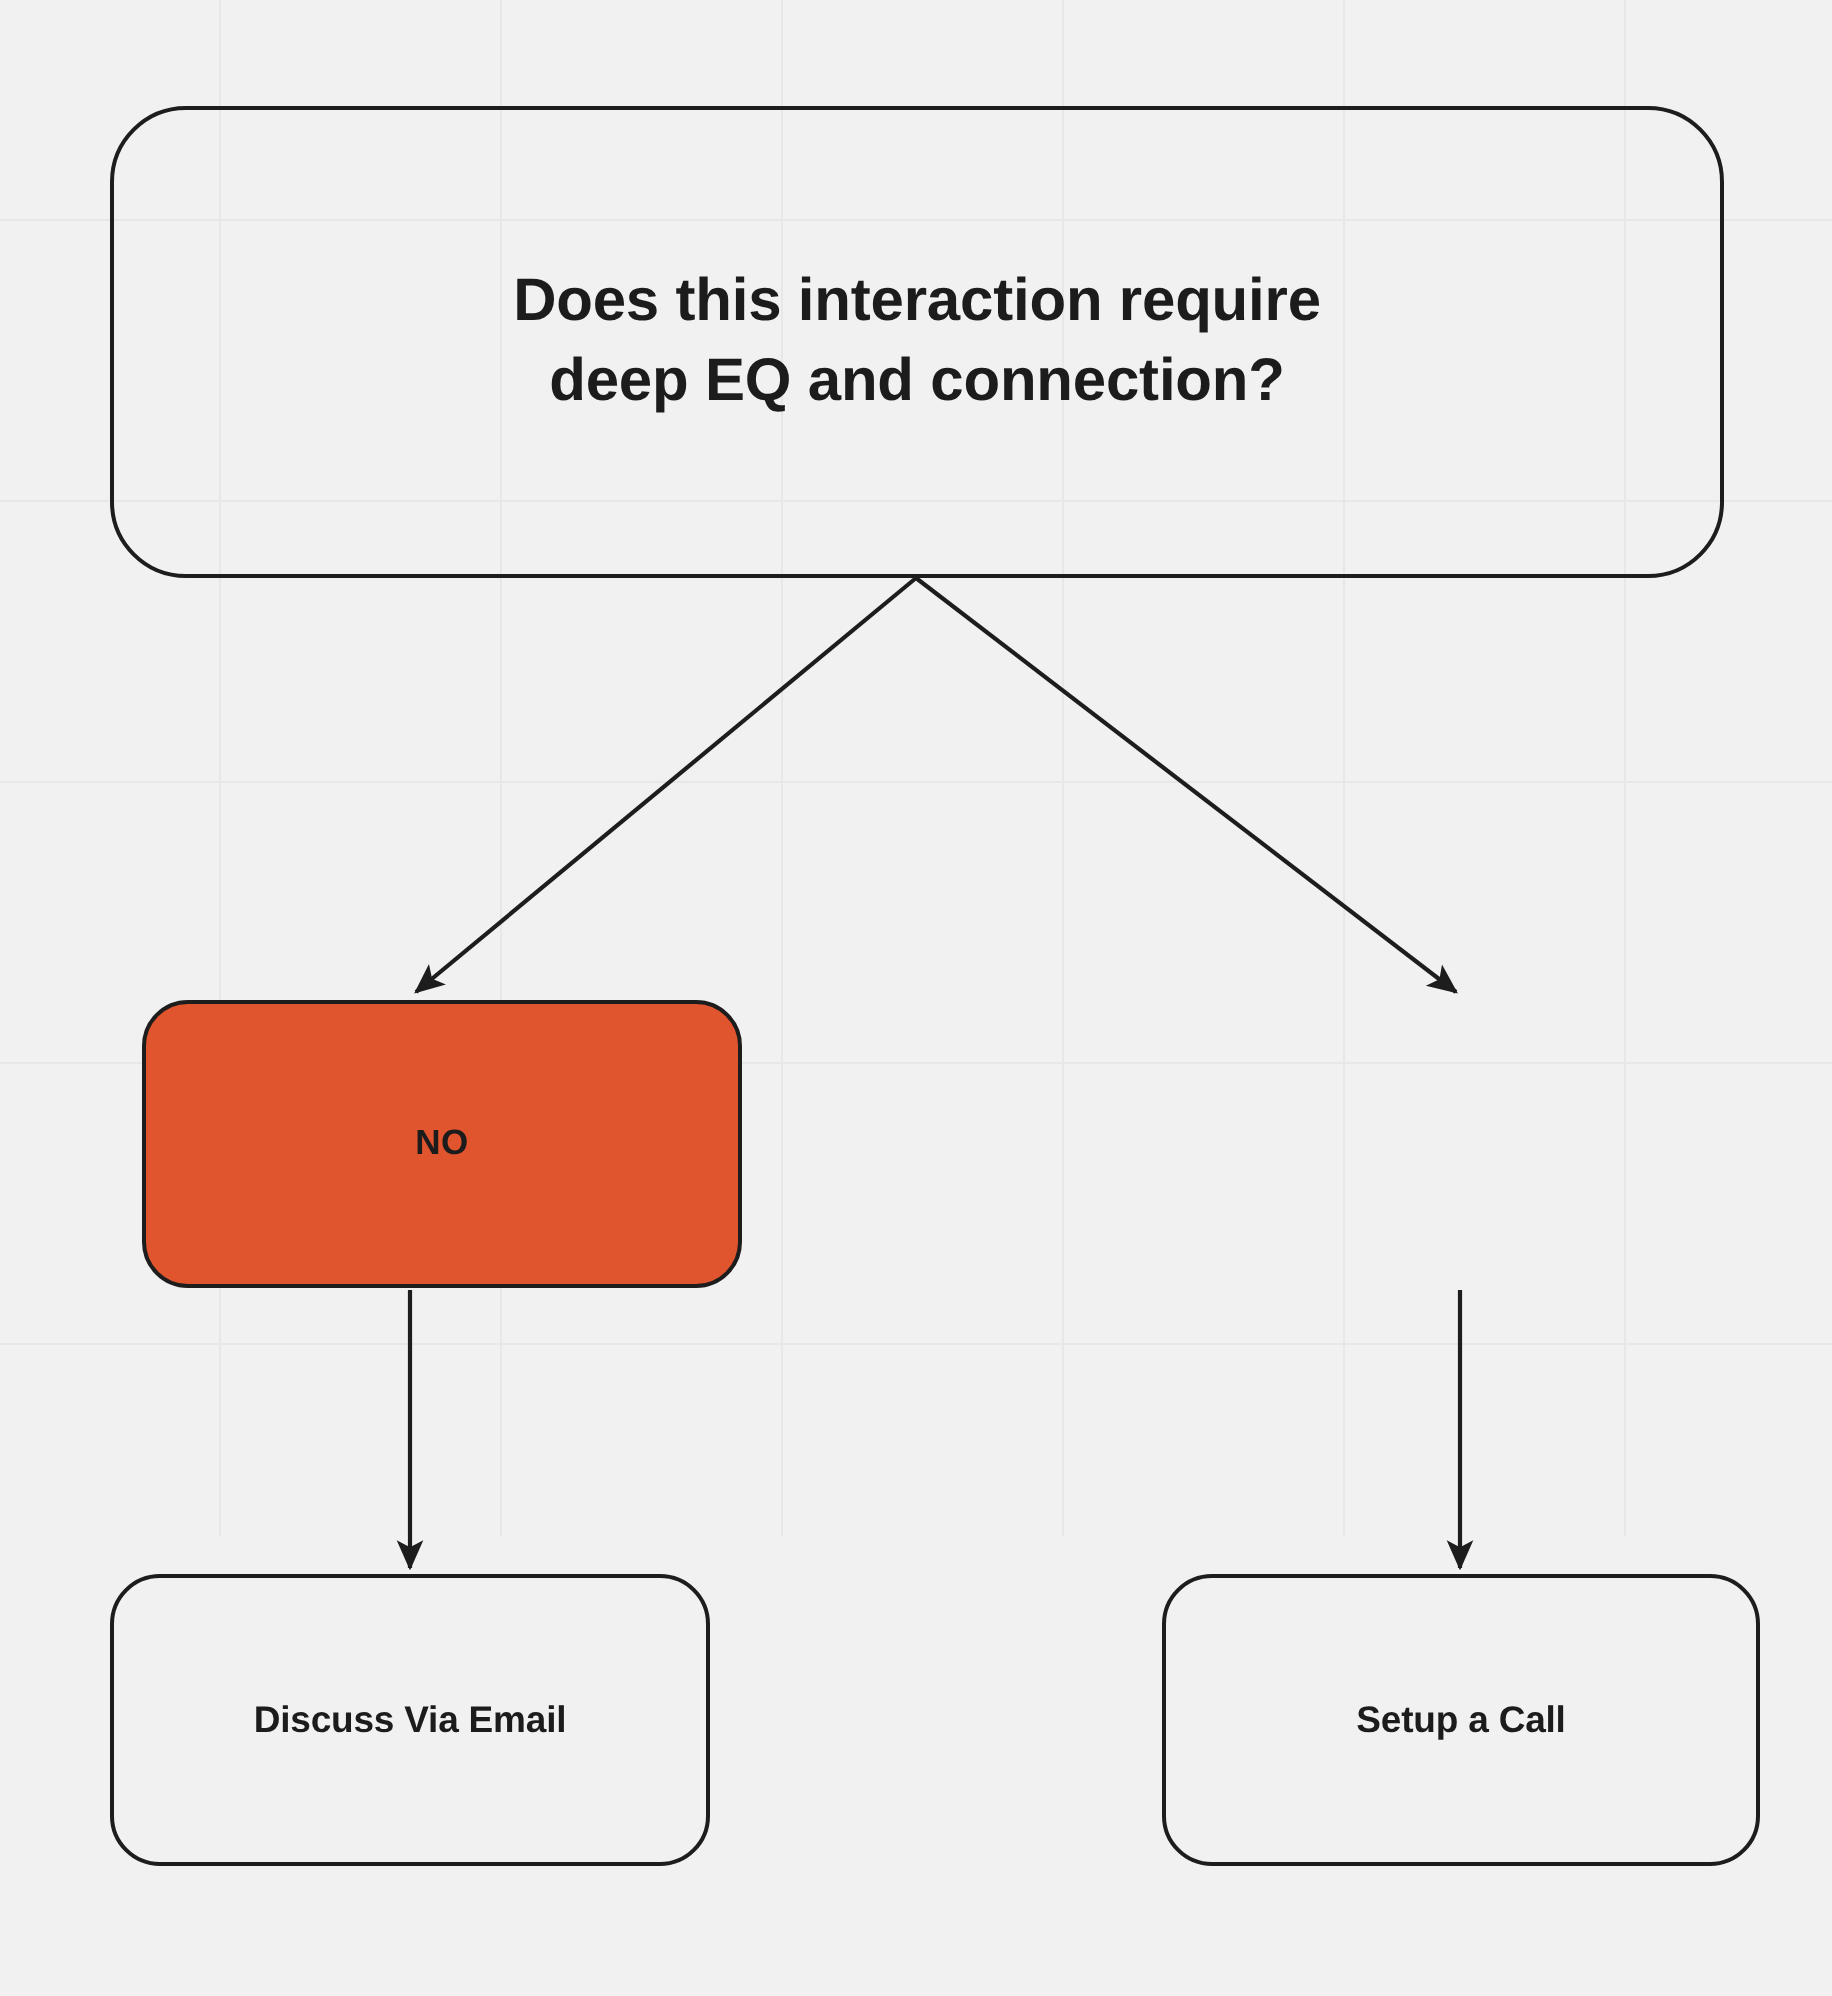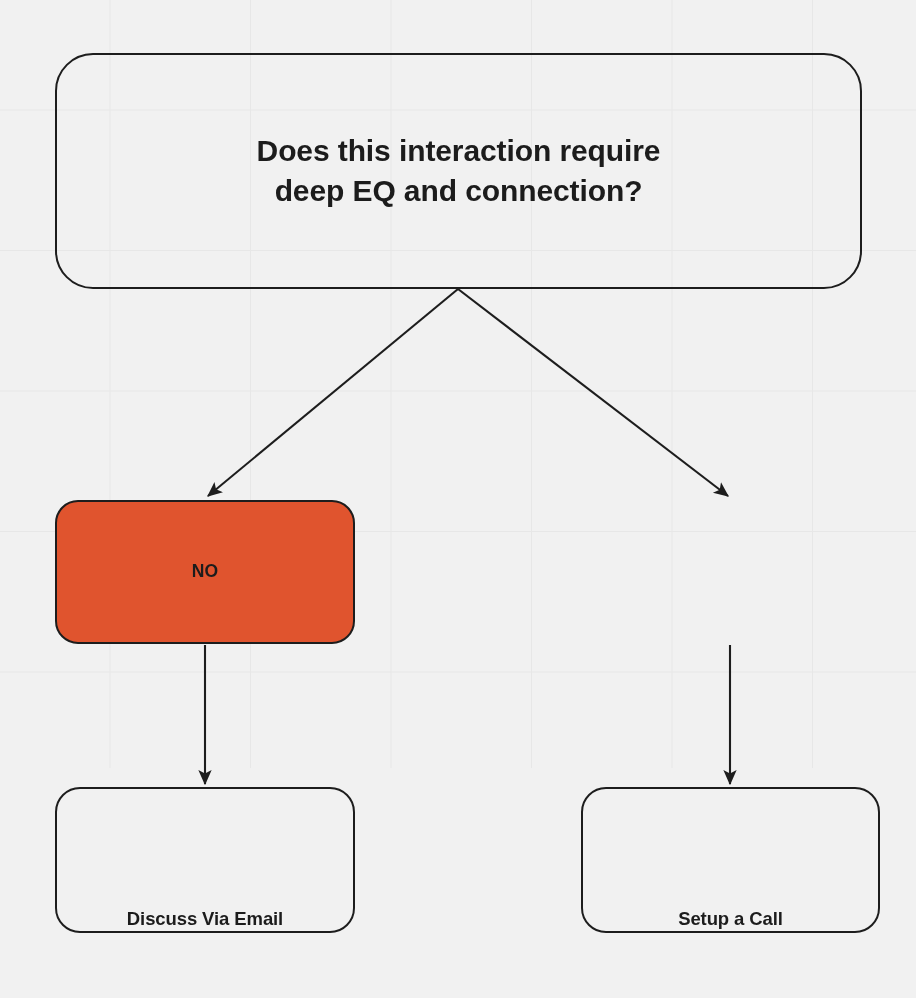--- a/index.html
+++ b/index.html
@@ -65,21 +65,21 @@
   .node-branch {
     top: 500px;
     width: 300px;
     height: 144px;
     border-radius: 23px;
     font-size: 17.5px;
     letter-spacing: 0.2px;
   }
 
   .node-no {
-    left: 55px;
+    left: 71px;
   }
 
   .node-yes {
     left: 581px;
     width: 299px;
   }
 
   .node-terminal {
     top: 787px;
     width: 300px;
@@ -121,21 +121,21 @@
 
   <div class="node node-decision" style="border-color: rgb(29, 29, 29);">
     <span>Does this interaction require<br>deep EQ and connection?</span>
   </div>
 
   <div class="node node-branch node-no" style="background-color: rgb(224, 84, 46); border-color: rgb(29, 29, 29);">
     <span>NO</span>
   </div>
 
 
-  <div class="node node-terminal node-email" style="border-color: rgb(29, 29, 29); align-items: flex-end;">
+  <div class="node node-terminal node-email" style="border-color: rgb(29, 29, 29);">
     <span>Discuss Via Email</span>
   </div>
 
-  <div class="node node-terminal node-call" style="border-color: rgb(29, 29, 29); align-items: flex-end;">
+  <div class="node node-terminal node-call" style="border-color: rgb(29, 29, 29);">
     <span>Setup a Call</span>
   </div>
 
 </div>
 
 </body></html>

